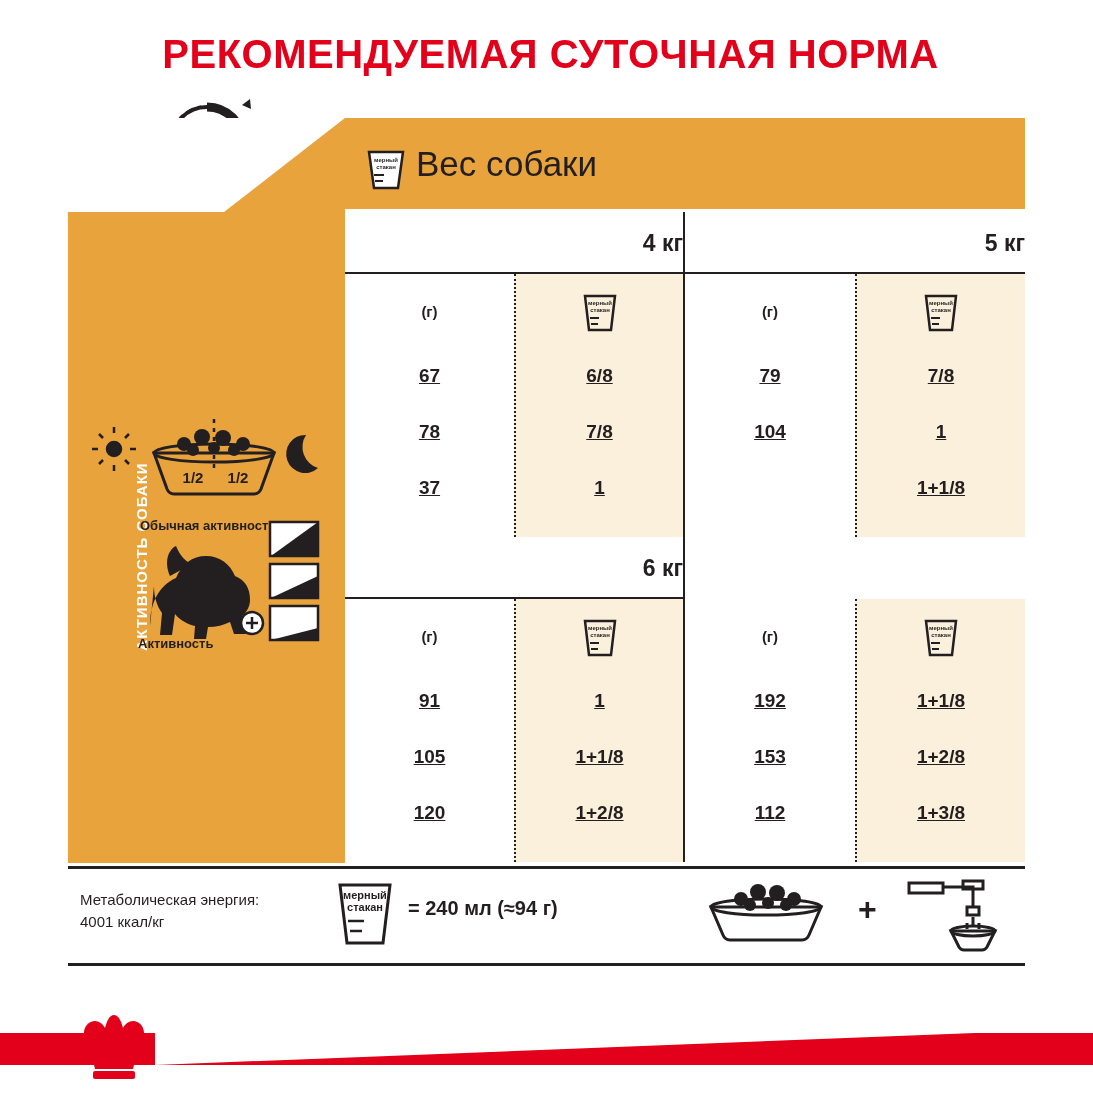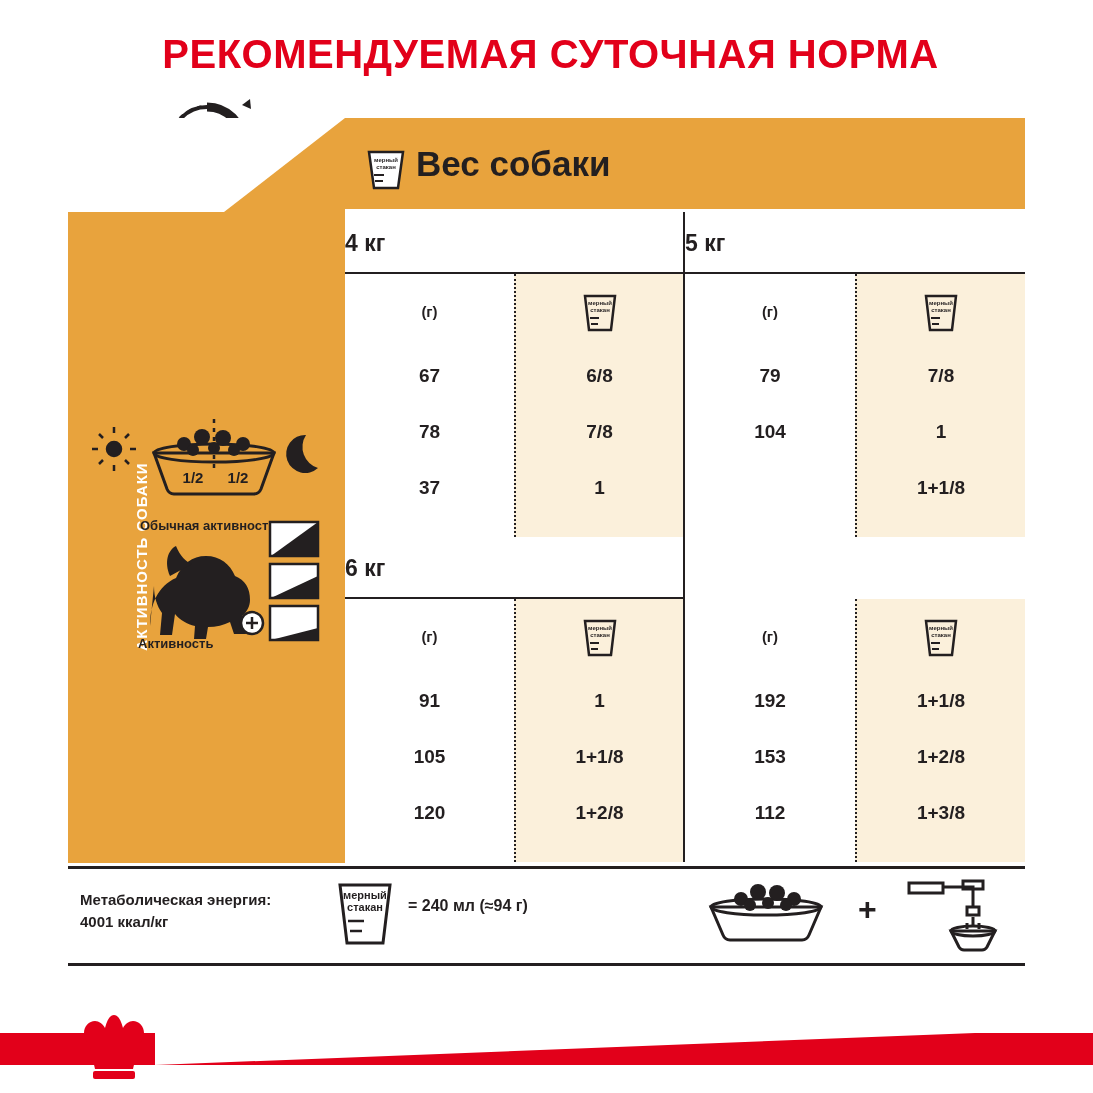--- a/index.html
+++ b/index.html
@@ -77,21 +77,21 @@
     left: 277px; top: 0;
     width: 680px; height: 94px;
     background: #e8a33d;
     border-bottom: 3px solid #ffffff;
   }
   .hdr-inner {
     position: absolute;
     left: 71px; top: 50%;
     transform: translateY(-50%);
     font-size: 35px;
-    font-weight: bold;
+    font-weight: normal;
     color: #231f20;
   }
   
   .hdr-cup {
     position: absolute;
     left: 14px; top: 22px;
   }
 
   
   .grid {
@@ -107,21 +107,21 @@
   }
   .qblock.q1 { left: 0; top: 0; }
   .qblock.q2 { left: 340px; top: 0; border-right: none; }
   .qblock.q3 { left: 0; top: 325px; border-bottom: none; }
   .qblock.q4 { left: 340px; top: 325px; border-right: none; border-bottom: none; }
 
   .wlabel {
     position: absolute;
     left: 0; top: 0; width: 100%; height: 62px;
     line-height: 62px;
-    text-align: left;
+    text-align: right;
     font-size: 23px;
     font-weight: bold;
     color: #231f20;
     border-bottom: 2px solid #231f20;
     background: #ffffff;
   }
   .cols {
     position: absolute;
     left: 0; top: 62px; width: 100%; height: 263px;
   }
@@ -146,20 +146,21 @@
     position: absolute;
     top: 74px; left: 0; width: 100%;
   }
   .val {
     height: 56px;
     line-height: 56px;
     text-align: center;
     font-size: 19px;
     font-weight: bold;
     color: #231f20;
+    text-decoration: underline;
   }
 
   
   .bowl-row {
     position: absolute;
     left: 24px; top: 295px;
     width: 250px; height: 90px;
   }
   .activity-block {
     position: absolute;
@@ -211,29 +212,29 @@
   }
   .foot {
     position: absolute;
     left: 68px; top: 869px;
     width: 957px; height: 94px;
   }
   .metabolic {
     position: absolute;
     left: 12px; top: 20px;
     font-size: 15px;
-    font-weight: bold;
+    font-weight: normal;
     color: #231f20;
     line-height: 1.45;
     white-space: pre-line;
   }
   .cupeq {
     position: absolute;
     left: 340px; top: 28px;
-    font-size: 16px;
+    font-size: 20px;
     font-weight: bold;
     color: #231f20;
   }
   .foot-cup { position: absolute; left: 258px; top: 6px; }
   .foot-bowl { position: absolute; left: 635px; top: 12px; }
   .foot-plus {
     position: absolute; left: 790px; top: 22px;
     font-size: 32px; font-weight: bold; color: #231f20;
   }
   .foot-tap { position: absolute; left: 835px; top: 4px; }

